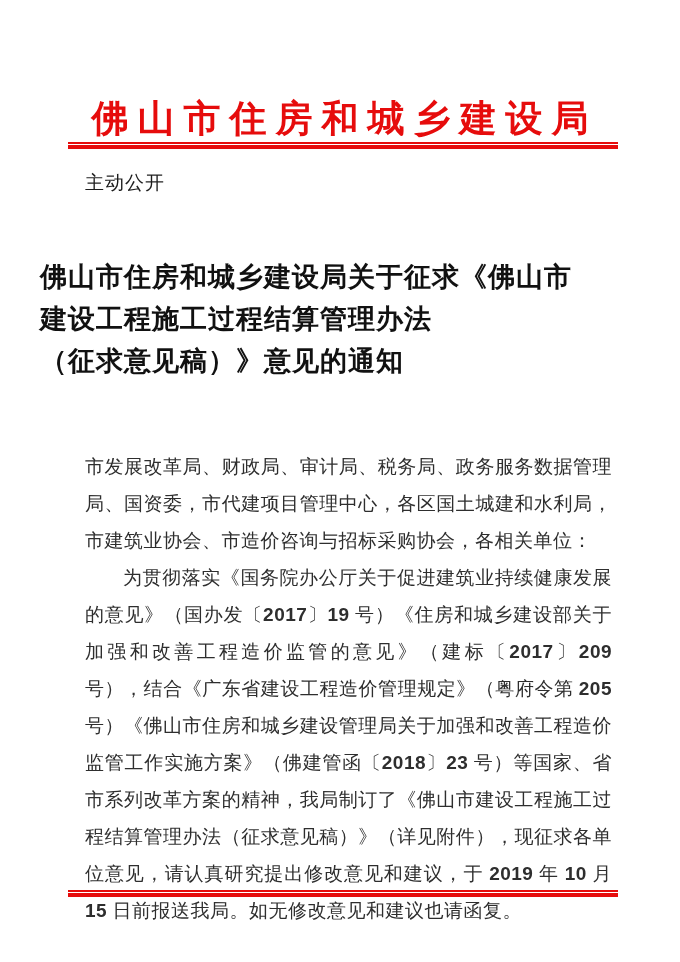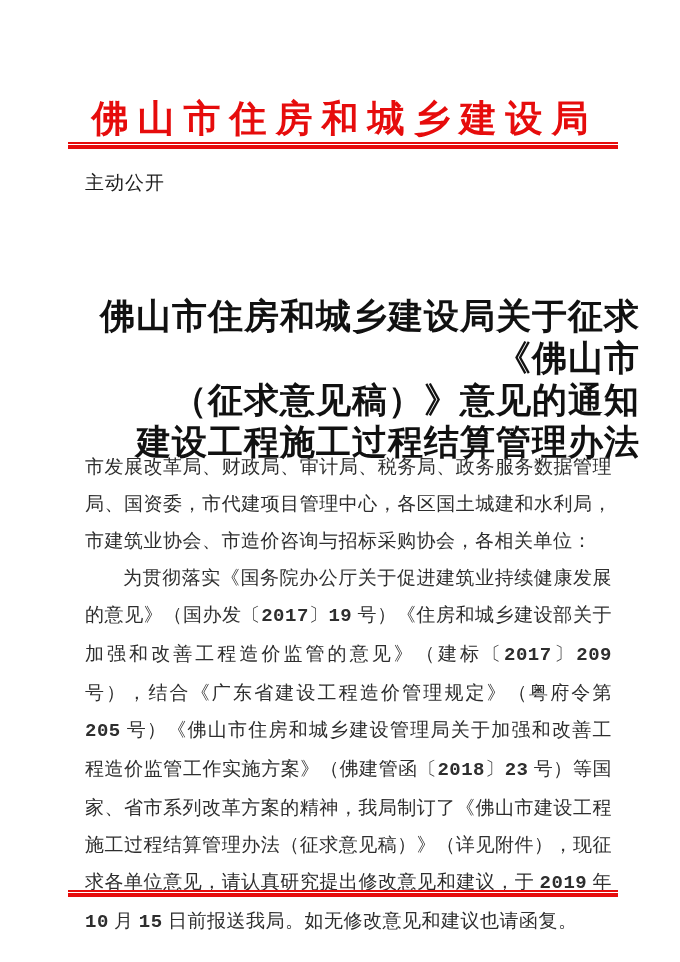--- a/index.html
+++ b/index.html
@@ -40,62 +40,61 @@
     position: absolute;
     top: 170px; left: 85px;
     font-family: Liberation Serif, serif;
     font-size: 19px;
     color: var(--ink);
     letter-spacing: 1px;
   }
   .doc-title {
     position: absolute;
     top: 256px; left: 40px; right: 40px;
-    text-align: right;
+    text-align: left;
     color: #111111;
-    font-size: 35px;
+    font-size: 27px;
     font-weight: bold;
     line-height: 42px;
     letter-spacing: 1px;
-    margin-top: 40px;
   }
   .body-text {
     position: absolute;
     top: 412px; left: 85px;
     width: 527px;
     color: var(--body-ink);
     font-size: 19px;
     line-height: 37px;
     text-align: justify;
     text-justify: inter-ideograph;
     letter-spacing: 0.5px;
     margin-top: 36px;
   }
   .para { margin: 0; }
   .para.indented { text-indent: 2em; }
   .num-bold {
     font-weight: bold;
-    font-family: Liberation Mono, monospace;
+    font-family: Liberation Sans, sans-serif;
   }
 </style>
 </head>
 <body>
 
 <div class="page">
 
   <div class="letterhead">佛山市住房和城乡建设局</div>
 
   <div class="red-rule rule-top"></div>
 
   <div class="disclosure">主动公开</div>
 
   <div class="doc-title">
       <div>佛山市住房和城乡建设局关于征求《佛山市</div>
+      <div>建设工程施工过程结算管理办法</div>
       <div>（征求意见稿）》意见的通知</div>
-      <div>建设工程施工过程结算管理办法</div>
     </div>
 
   <div class="body-text">
     <p class="para">市发展改革局、财政局、审计局、税务局、政务服务数据管理局、国资委，市代建项目管理中心，各区国土城建和水利局，市建筑业协会、市造价咨询与招标采购协会，各相关单位：</p>
     <p class="para indented"><span>为贯彻落实《国务院办公厅关于促进建筑业持续健康发展的意见》（国办发〔</span><span class="num-bold">2017</span><span>〕</span><span class="num-bold">19</span><span> 号）《住房和城乡建设部关于加强和改善工程造价监管的意见》（建标〔</span><span class="num-bold">2017</span><span>〕</span><span class="num-bold">209</span><span> 号），结合《广东省建设工程造价管理规定》（粤府令第 </span><span class="num-bold">205</span><span> 号）《佛山市住房和城乡建设管理局关于加强和改善工程造价监管工作实施方案》（佛建管函〔</span><span class="num-bold">2018</span><span>〕</span><span class="num-bold">23</span><span> 号）等国家、省市系列改革方案的精神，我局制订了《佛山市建设工程施工过程结算管理办法（征求意见稿）》（详见附件），现征求各单位意见，请认真研究提出修改意见和建议，于 </span><span class="num-bold">2019</span><span> 年 </span><span class="num-bold">10</span><span> 月 </span><span class="num-bold">15</span><span> 日前报送我局。如无修改意见和建议也请函复。</span></p>
   </div>
 
   <div class="red-rule rule-bottom"></div>
 
 </div>

